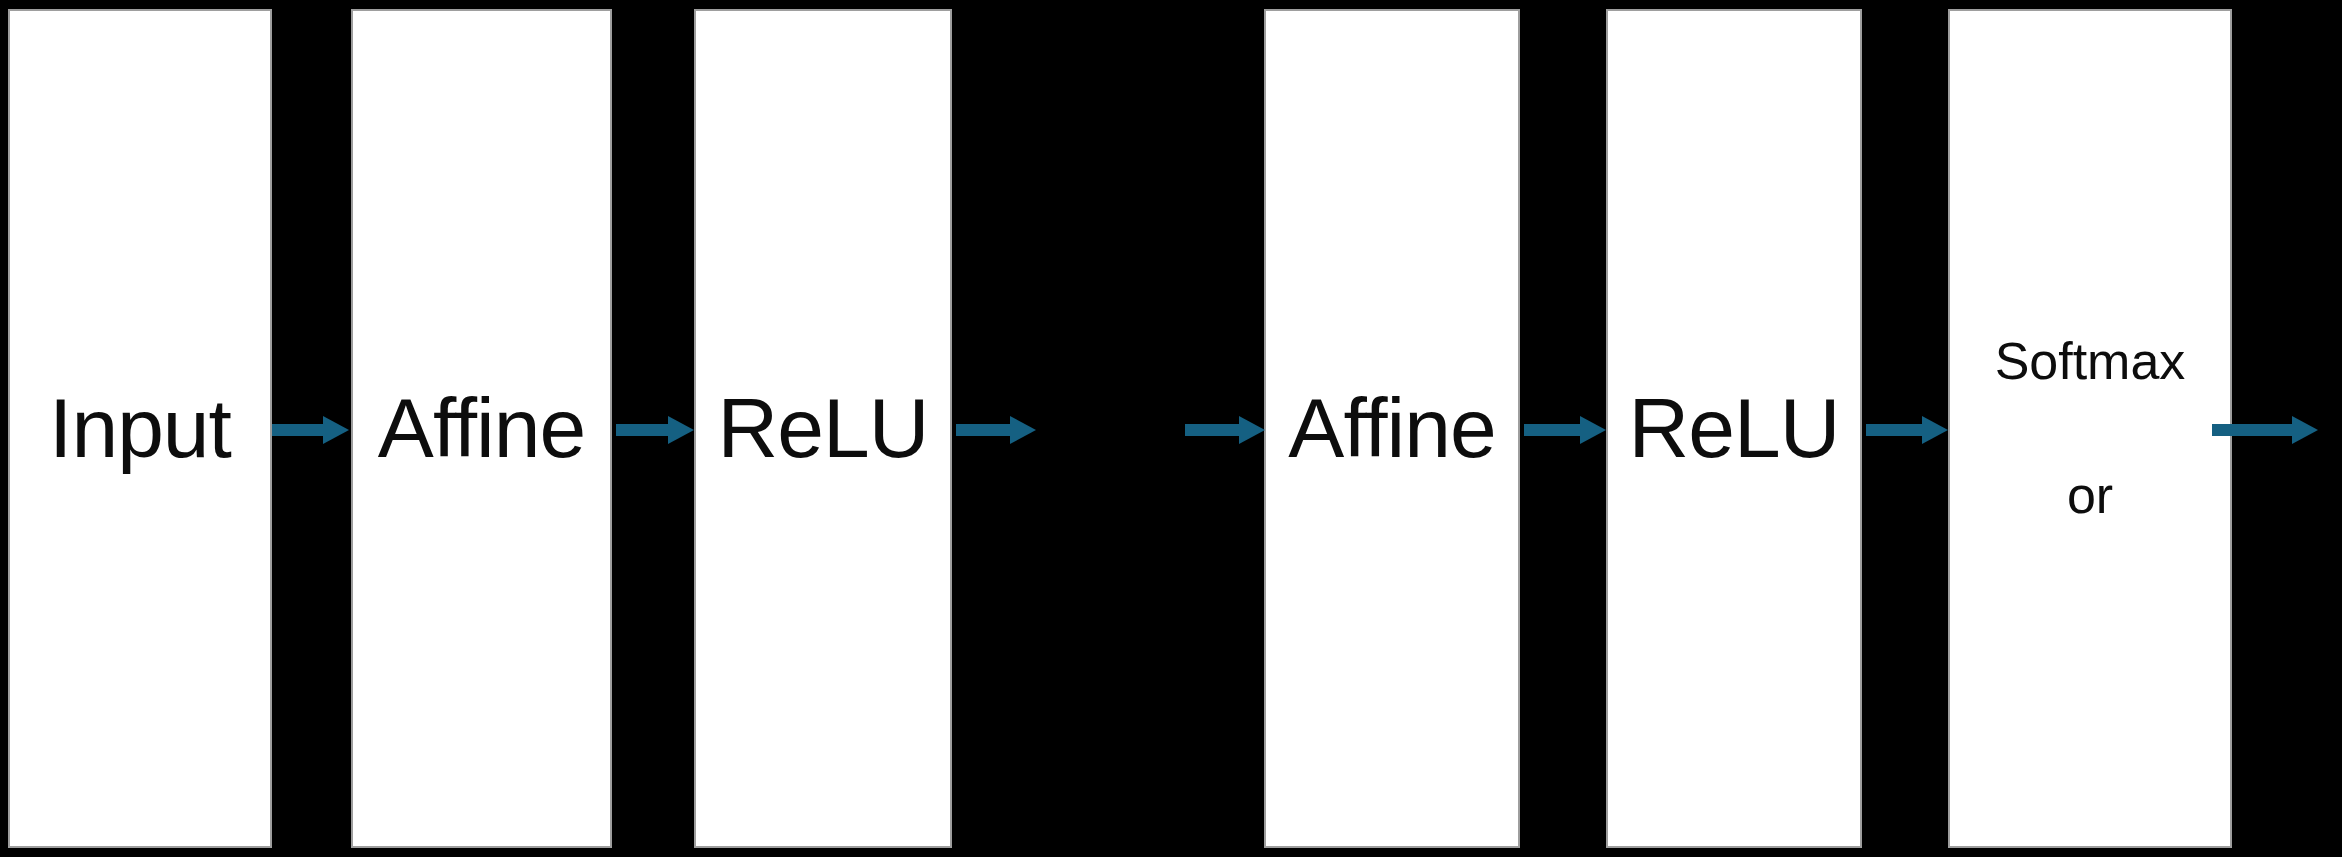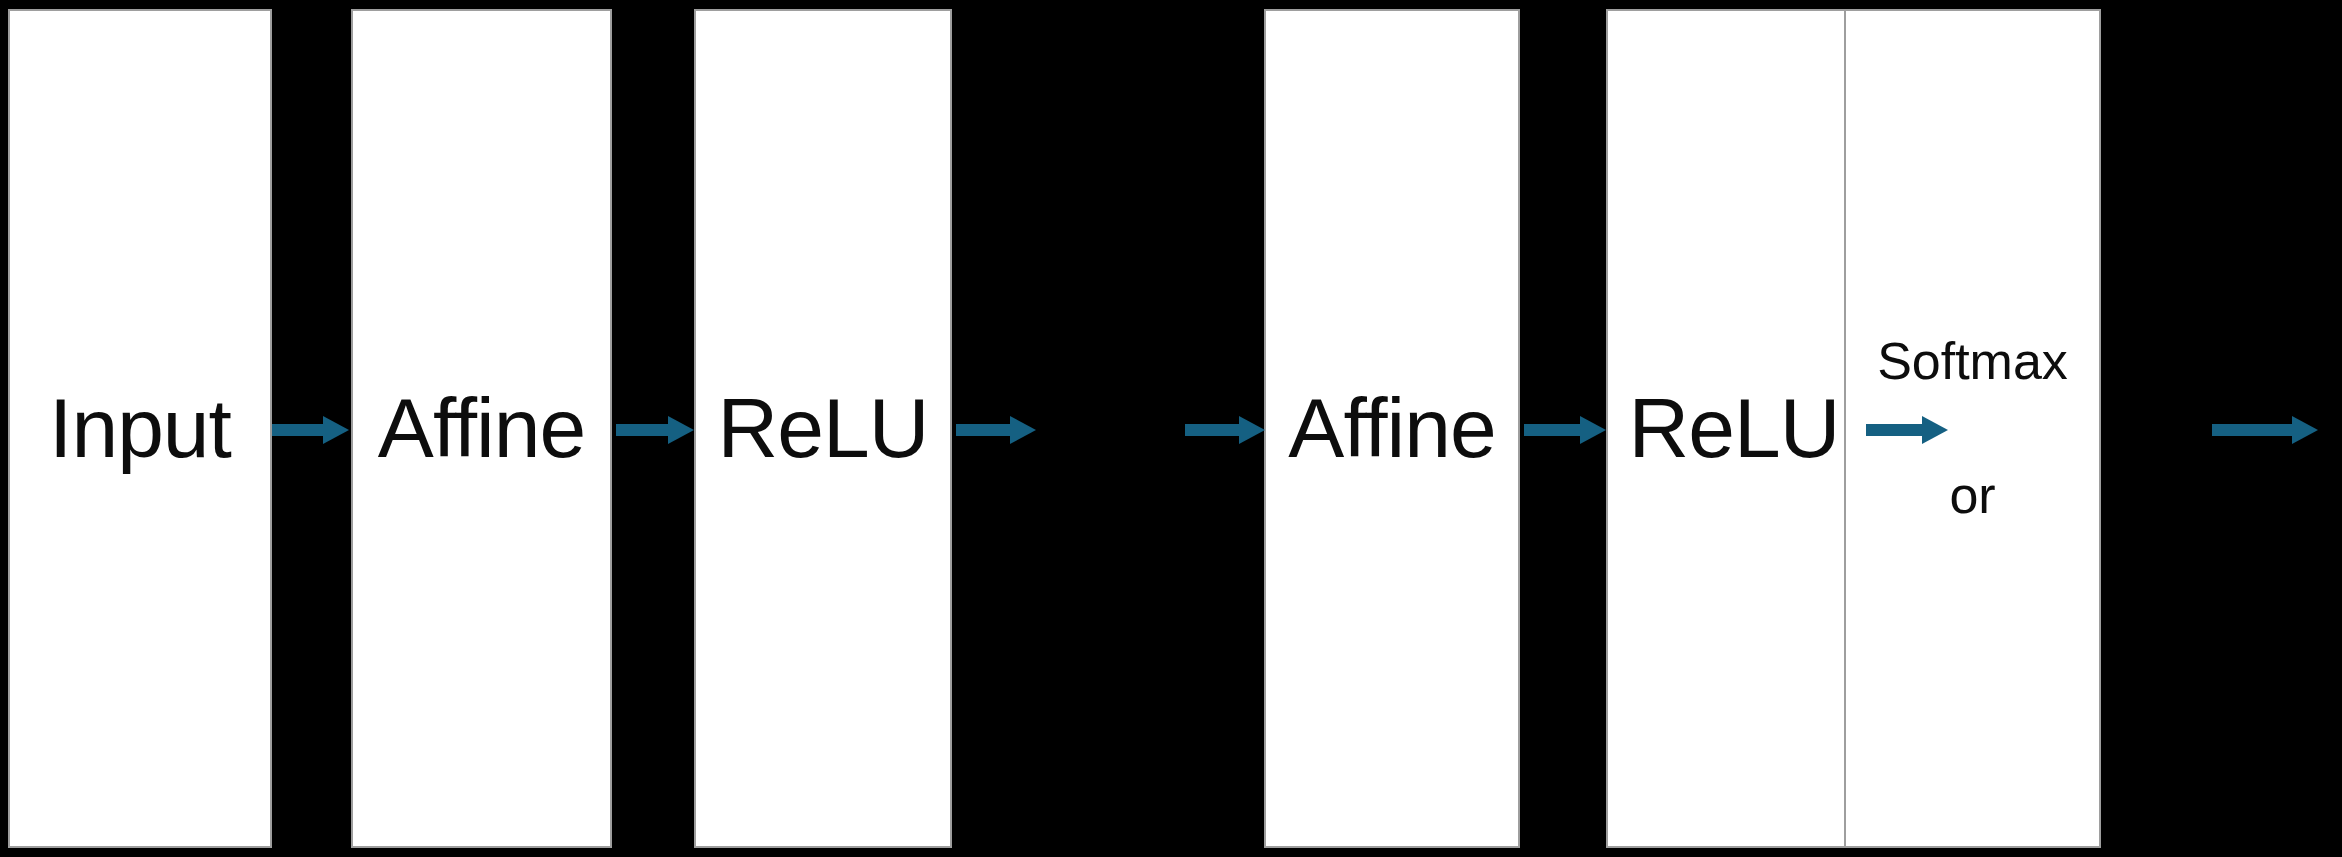--- a/index.html
+++ b/index.html
@@ -46,21 +46,21 @@
     letter-spacing: 0;
     line-height: 1.1;
   }
   .box.multiline { gap: 76px; }
 
   .n1 { left: 8px;    width: 264px; }
   .n2 { left: 351px;  width: 261px; }
   .n3 { left: 694px;  width: 258px; }
   .n4 { left: 1264px; width: 256px; }
   .n5 { left: 1606px; width: 256px; }
-  .n6 { left: 1844px; width: 257px; }
+  .n6 { left: 1948px; width: 284px; }
 
   .arrow {
     position: absolute;
     top: 424px;
     height: 12px;
     background: var(--arrow);
   }
   .arrow::after {
     content: "";
     position: absolute;

